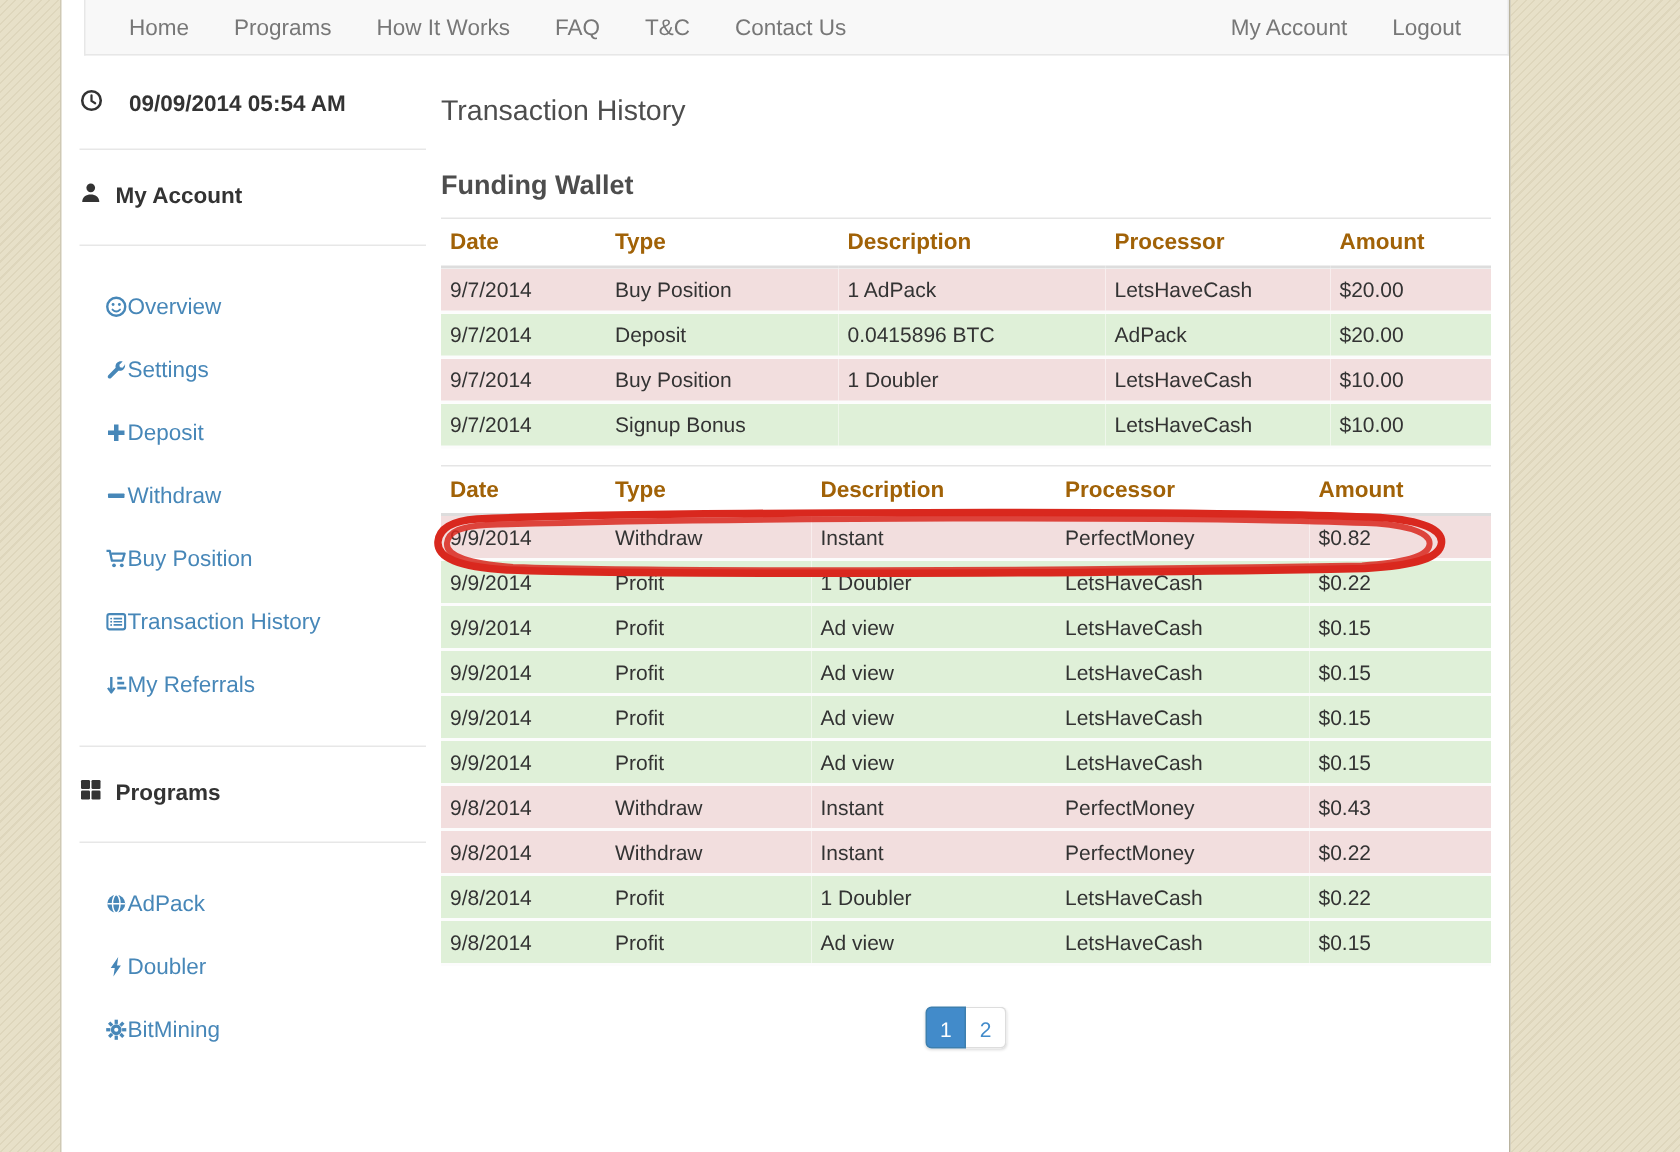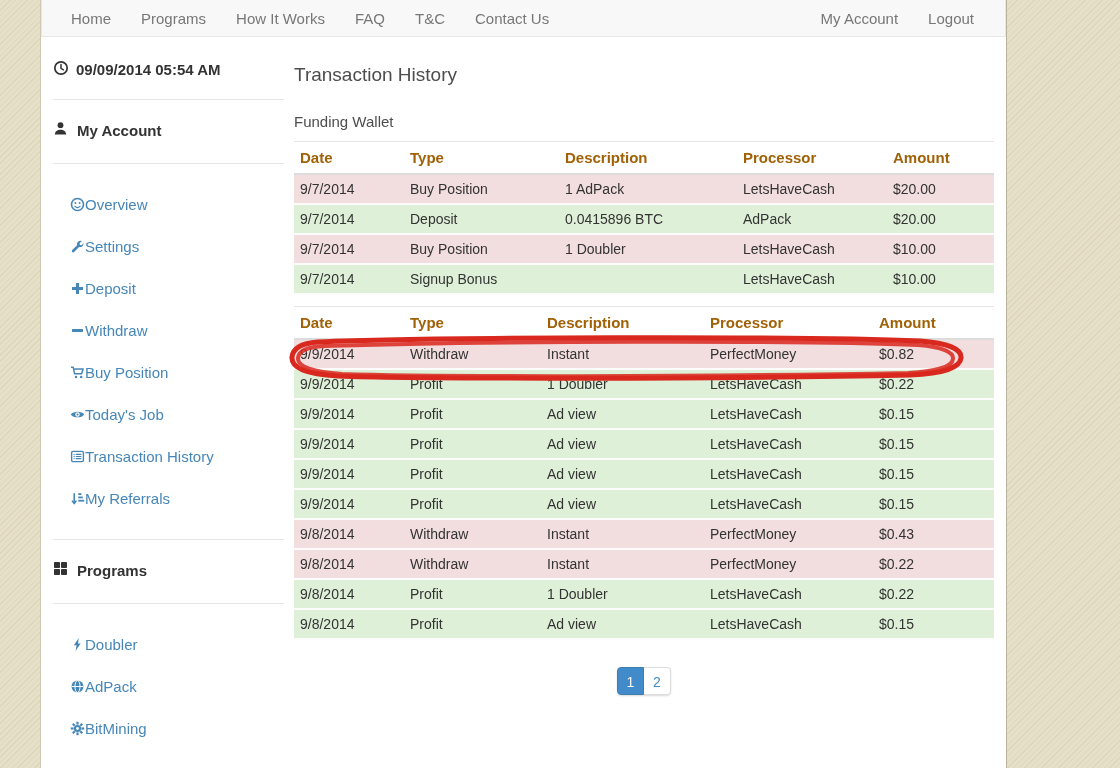--- a/index.html
+++ b/index.html
@@ -7,45 +7,45 @@
     width:1120px;height:768px;overflow:hidden;position:relative;
     font-family:"Liberation Sans", sans-serif;
     background:repeating-linear-gradient(135deg,#e7e0c8 0px,#e7e0c8 3px,#ded6bc 3px,#ded6bc 4px);
   }
   .page{
     position:absolute;left:40px;top:0;width:967px;height:768px;background:#fff;
     border-left:1px solid #cfc9b4;border-right:1px solid #b9b39e;box-sizing:border-box;
   }
   
   .navbar{
-    height:37px;background:#f8f8f8;
+    margin-left:15px;height:37px;background:#f8f8f8;
     border:1px solid #e7e7e7;border-top:none;box-sizing:border-box;
     display:flex;align-items:center;font-size:15px;color:#777;
   }
   .nav-left{display:flex;align-items:center;padding-left:14px;}
   .nav-right{display:flex;align-items:center;margin-left:auto;padding-right:16px;}
   .nav-item{padding:0 15px;color:#777;cursor:pointer;white-space:nowrap;}
   
   .content{display:flex;}
   .sidebar{width:253px;box-sizing:border-box;padding-left:12px;flex:none;}
   .main{width:700px;flex:none;}
   
-  .side-datetime{margin-top:22px;display:flex;align-items:center;gap:7px;
+  .side-datetime{margin-top:22px;display:flex;align-items:center;gap:17px;
     font-weight:bold;font-size:15px;color:#333;height:20px;}
   .side-hr{border:0;border-top:1px solid #e7e7e7;margin:20px 10px 0 0;}
   .side-hr.tight{margin-top:23px;}
   .side-title{margin-top:20px;height:20px;display:flex;align-items:center;gap:9px;
     font-weight:bold;font-size:15px;color:#333;}
   .side-list{margin-top:19px;}
   .side-item{height:42px;display:flex;align-items:center;margin-left:17px;
     color:#4787b8;font-size:15px;cursor:pointer;}
   .side-item .ic{flex:none;display:flex;}
   
   .page-title{font-size:19px;font-weight:normal;color:#4d4d4d;margin:27px 0 0;}
-  .wallet-title{font-size:15px;font-weight:normal;color:#4d4d4d;margin:27px 0 0;}
+  .wallet-title{font-size:18px;font-weight:bold;color:#4d4d4d;margin:27px 0 0;}
   .wallet-hr{border:0;border-top:1px solid #e5e5e5;margin:11px 0 0;}
   table{width:100%;border-collapse:collapse;table-layout:fixed;font-size:14px;color:#333;}
   th{padding:7px 6px;text-align:left;font-size:15px;font-weight:bold;color:#a16207;
      border-bottom:2px solid #ddd;margin-left:18px;}
   td{padding:6px 6px;border-bottom:2px solid #fcfcfc;white-space:nowrap;overflow:hidden;}
   tr.danger td{background:#f2dede;}
   tr.success td{background:#dff0d8;}
   .table-wrap{position:relative;}
   .annotation{position:absolute;left:-14px;top:26px;width:694px;height:48px;
     pointer-events:none;z-index:5;}
@@ -147,30 +147,20 @@
                 <path d="M1 2.2h2.2l1.4 6.6h7l1.5-4.8H4.4" fill="none" stroke="#4787b8" stroke-width="1.5" stroke-linejoin="round"></path>
                 <circle cx="6" cy="11.9" r="1.25" fill="#4787b8"></circle>
                 <circle cx="11.2" cy="11.9" r="1.25" fill="#4787b8"></circle>
               </svg>
           </span>
           <span>Buy Position</span>
         </div>
         <div class="side-item">
           <span class="ic">
             <svg width="15" height="15" viewBox="0 0 15 15">
-                <path d="M.8 7.5C3.2 3.7 11.8 3.7 14.2 7.5 11.8 11.3 3.2 11.3.8 7.5Z" fill="#4787b8"></path>
-                <circle cx="7.5" cy="7.5" r="2.2" fill="#fff"></circle>
-                <circle cx="7.5" cy="7.5" r="1.1" fill="#4787b8"></circle>
-              </svg>
-          </span>
-          <span>Today's Job</span>
-        </div>
-        <div class="side-item">
-          <span class="ic">
-            <svg width="15" height="15" viewBox="0 0 15 15">
                 <rect x="1.6" y="2.4" width="11.8" height="10.2" rx="1.4" fill="none" stroke="#4787b8" stroke-width="1.4"></rect>
                 <circle cx="4.1" cy="5.4" r="0.65" fill="#4787b8"></circle>
                 <circle cx="4.1" cy="7.5" r="0.65" fill="#4787b8"></circle>
                 <circle cx="4.1" cy="9.6" r="0.65" fill="#4787b8"></circle>
                 <path d="M5.7 5.4h5.7M5.7 7.5h5.7M5.7 9.6h5.7" stroke="#4787b8" stroke-width="1.1"></path>
               </svg>
           </span>
           <span>Transaction History</span>
         </div>
         <div class="side-item">
@@ -200,34 +190,34 @@
         </span>
         <span>Programs</span>
       </div>
 
       <hr class="side-hr tight">
 
       <div class="side-list">
         <div class="side-item">
           <span class="ic">
             <svg width="15" height="15" viewBox="0 0 15 15">
-                <path d="M8.8 1 3.8 8.3h2.7L5.6 14l5-7.4H8z" fill="#4787b8"></path>
-              </svg>
-          </span>
-          <span>Doubler</span>
-        </div>
-        <div class="side-item">
-          <span class="ic">
-            <svg width="15" height="15" viewBox="0 0 15 15">
                 <circle cx="7.5" cy="7.5" r="6" fill="#4787b8"></circle>
                 <ellipse cx="7.5" cy="7.5" rx="2.5" ry="6" fill="none" stroke="#fff" stroke-width="1"></ellipse>
                 <path d="M1.5 7.5h12" stroke="#fff" stroke-width="1"></path>
               </svg>
           </span>
           <span>AdPack</span>
+        </div>
+        <div class="side-item">
+          <span class="ic">
+            <svg width="15" height="15" viewBox="0 0 15 15">
+                <path d="M8.8 1 3.8 8.3h2.7L5.6 14l5-7.4H8z" fill="#4787b8"></path>
+              </svg>
+          </span>
+          <span>Doubler</span>
         </div>
         <div class="side-item">
           <span class="ic">
             <svg width="15" height="15" viewBox="0 0 15 15">
                 <g fill="#4787b8">
                   <circle cx="7.5" cy="7.5" r="3.6"></circle>
                   <g>
                     <rect x="6.4" y="0.8" width="2.2" height="2.8"></rect>
                     <rect x="6.4" y="11.4" width="2.2" height="2.8"></rect>
                     <rect x="0.8" y="6.4" width="2.8" height="2.2"></rect>

